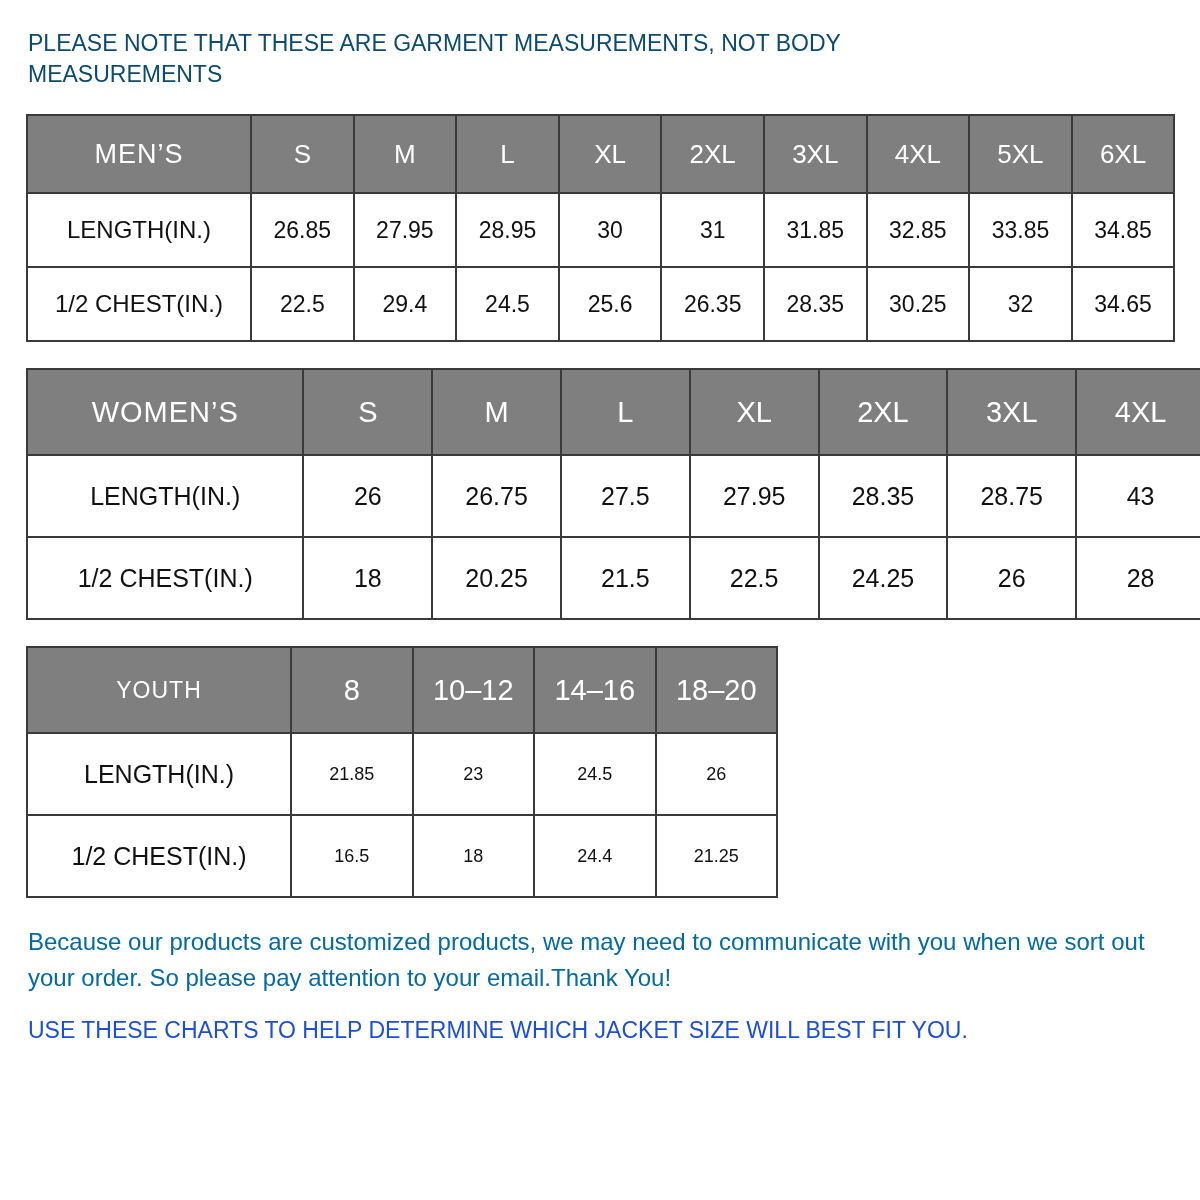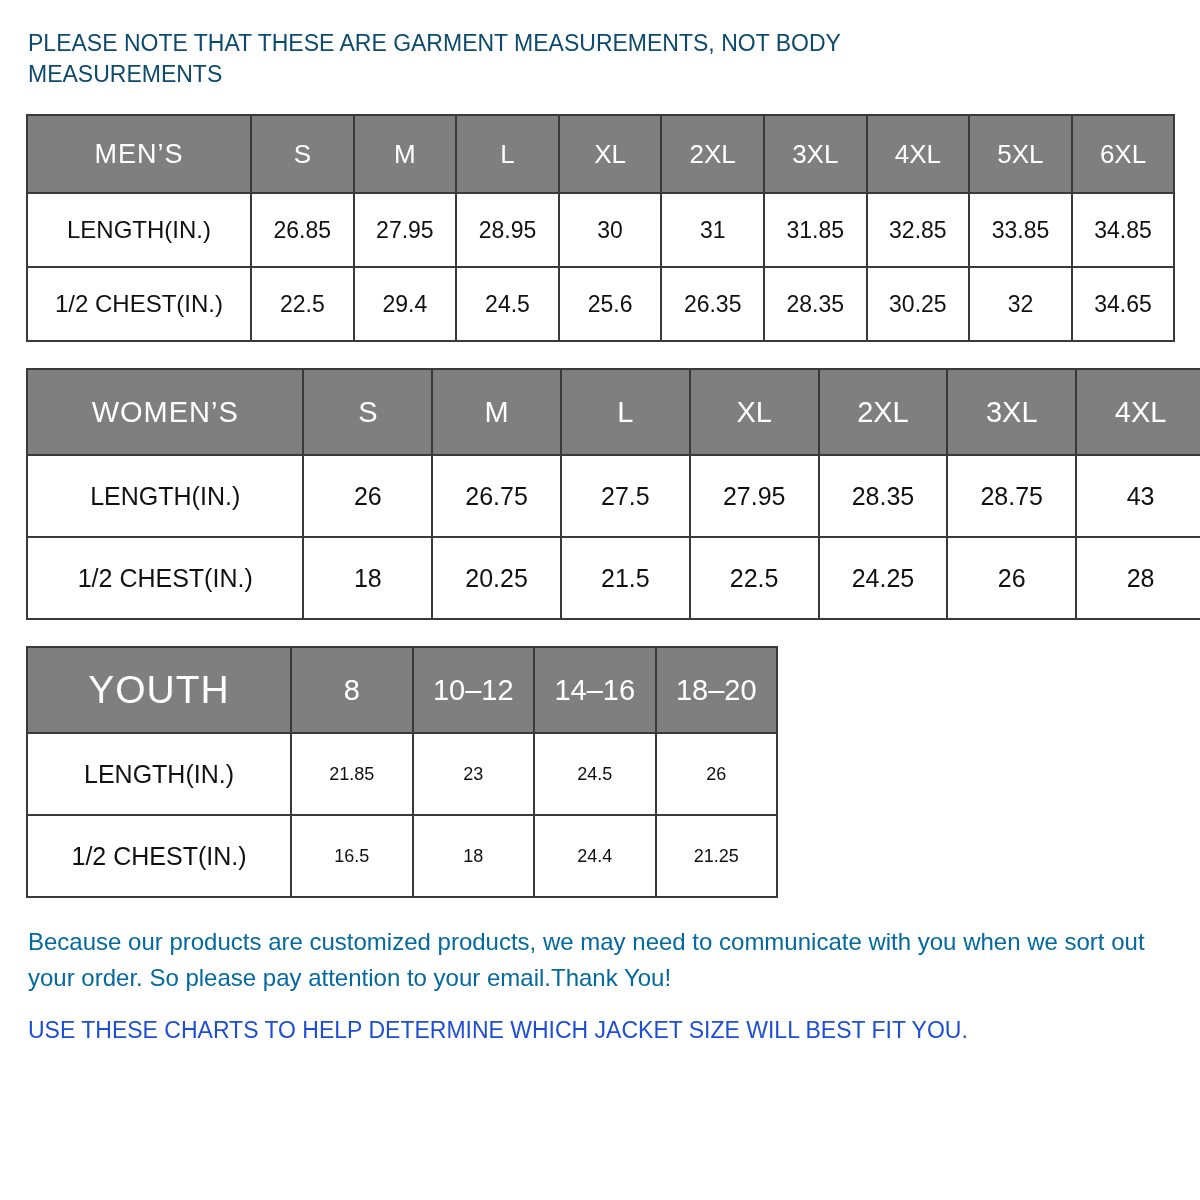--- a/index.html
+++ b/index.html
@@ -81,21 +81,21 @@
   #womens-table tr.header-row td.cat { font-size: 29px; }
   #womens-table td.label { font-size: 25px; }
   #womens-table td { font-size: 25px; }
 
   
   #youth-table { width: 750px; }
   #youth-table col.c0 { width: 264px; }
   #youth-table col.cx { width: 121.5px; }
   #youth-table td { height: 80px; }
   #youth-table tr.header-row td { height: 84px; font-size: 29px; }
-  #youth-table tr.header-row td.cat { font-size: 39px; margin-left: 8px; }
+  #youth-table tr.header-row td.cat { font-size: 23px; margin-left: 8px; }
   #youth-table td.label { font-size: 25px; }
   #youth-table td { font-size: 18px; }
 
   .footer-note {
     color: #0369a1;
     font-size: 24px;
     line-height: 1.5;
     margin: 16px 0 0 2px;
     max-width: 1130px;
   }

